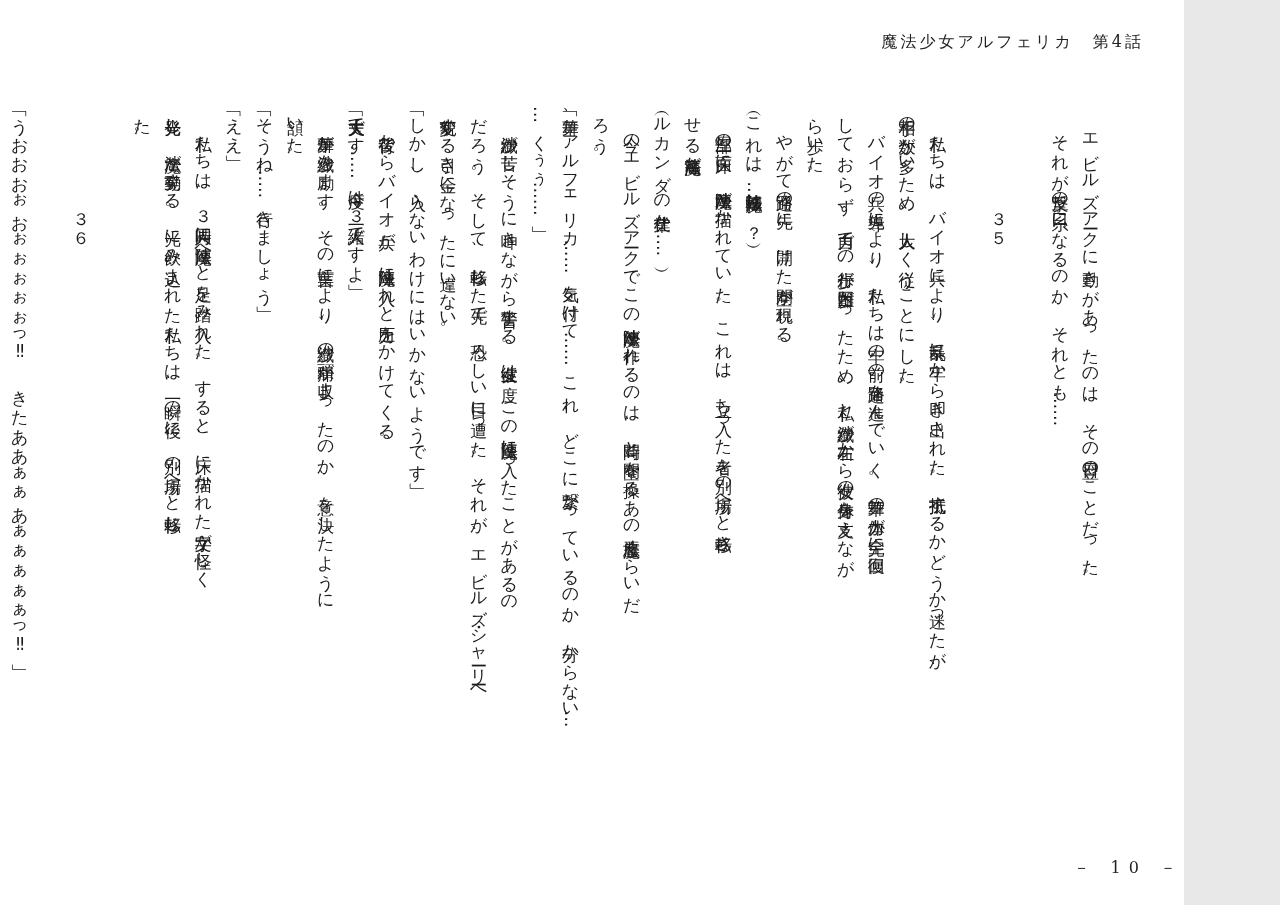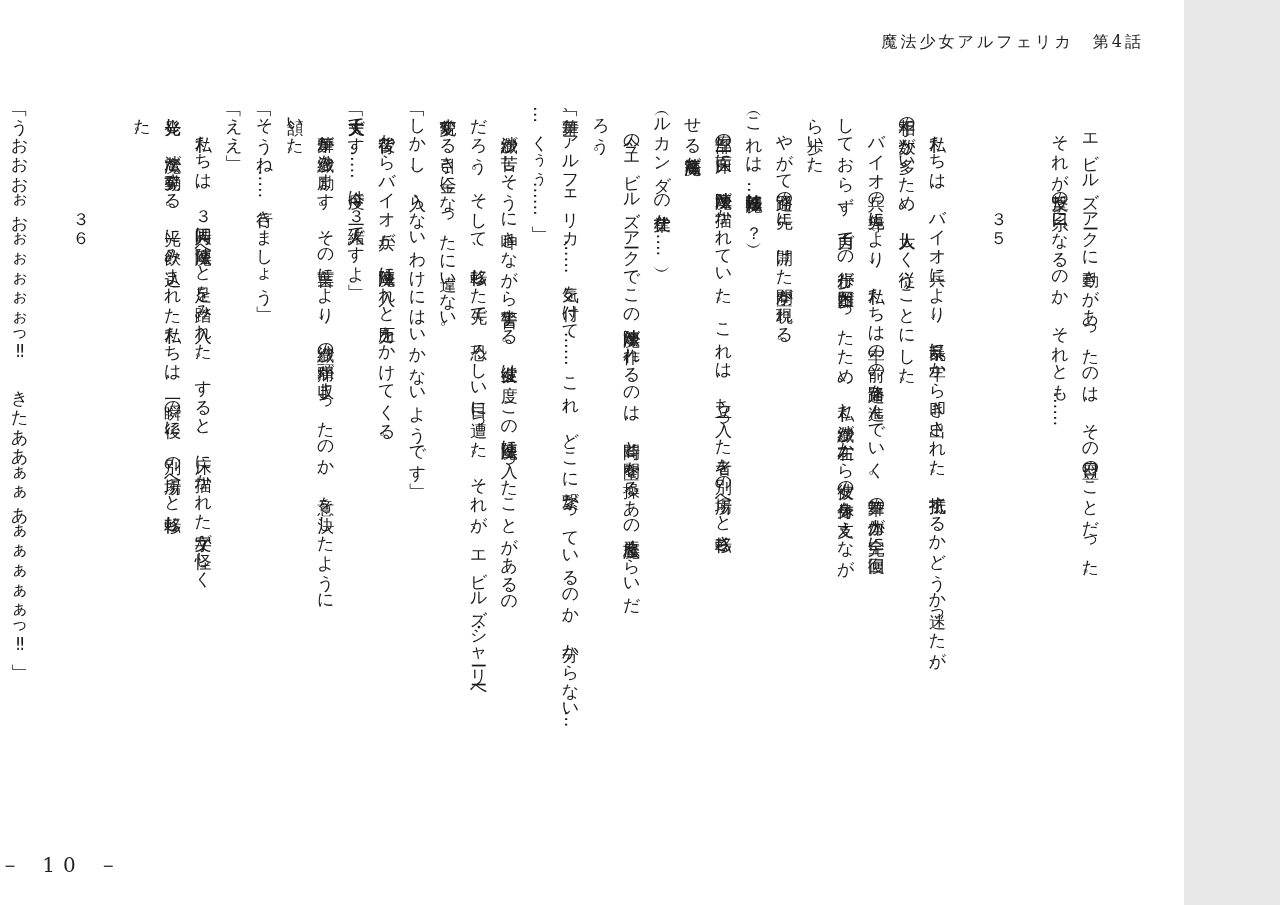--- a/index.html
+++ b/index.html
@@ -44,23 +44,23 @@
     white-space: pre;
   }
   .vtext p.section {
     letter-spacing: 2px;
   }
   .page-footer {
     position: absolute;
     bottom: 26px;
     left: 0;
     width: 100%;
-    text-align: left;
+    text-align: right;
     font-family: "DejaVu Serif", "Liberation Serif", serif;
-    font-size: 20px;
+    font-size: 16px;
     letter-spacing: 8px;
     color: #222222;
   }
 </style>
 </head>
 <body>
 
 <div class="page">
 
   <div class="running-header">魔法少女アルフェリカ　第4話</div>

